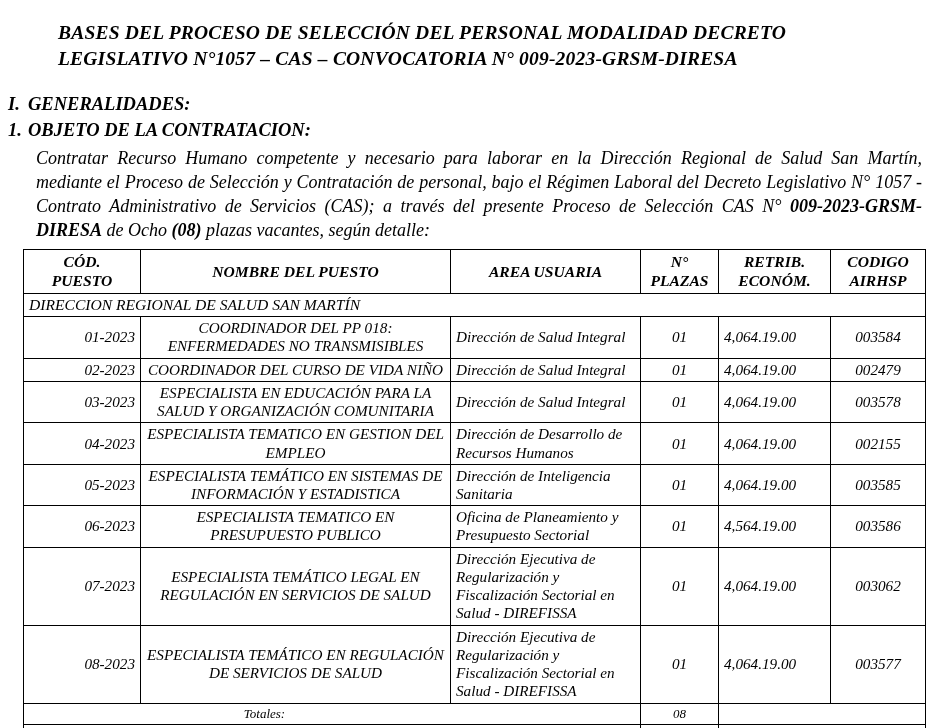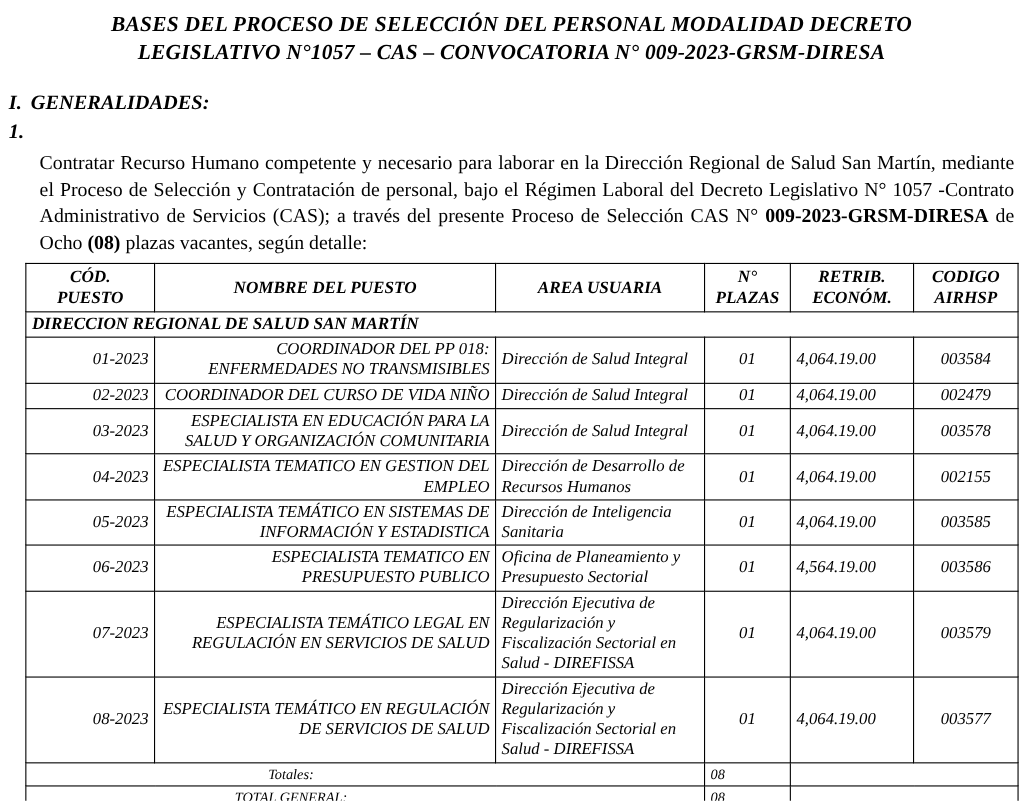--- a/index.html
+++ b/index.html
@@ -19,27 +19,26 @@
   .page {
     position: relative;
     width: 930px;
     height: 728px;
     box-sizing: border-box;
     padding: 0;
   }
 
   
   .doc-title {
-    text-align: center;
     font-weight: bold;
     font-style: italic;
     font-size: 19.5px;
     line-height: 1.35;
     letter-spacing: 0.2px;
-    margin: 10px 58px 0 58px;
+    margin: 20px 58px 0 58px;
   }
   .doc-title .line2 { display: block; }
 
   
   .heading {
     font-weight: bold;
     font-style: italic;
     font-size: 18.5px;
     line-height: 1.25;
     display: flex;
@@ -50,20 +49,21 @@
     width: 28px;
     flex: 0 0 28px;
     padding-left: 8px;
     box-sizing: border-box;
   }
   .heading.lvl1 { margin-top: 20px; }
   .heading.lvl2 { margin-top: 3px; }
 
   
   .intro {
+    font-style: italic;
     font-size: 18px;
     line-height: 1.34;
     text-align: justify;
     margin: 4px 8px 0 36px;
   }
   .intro b { font-weight: bold; }
 
   
   .tbl-wrap {
     margin: 7px 5px 0 23px;
@@ -82,52 +82,52 @@
     vertical-align: middle;
   }
   table.plazas thead th {
     font-weight: bold;
     text-align: center;
     font-size: 15.6px;
     line-height: 1.18;
     padding: 3px 2px;
   }
   .group-row td {
-    font-weight: bold;
+    font-weight: normal;
     font-size: 15.6px;
     text-align: left;
     padding: 2px 6px;
     margin-left: 37px;
   }
   td.c-cod {
     text-align: right;
     white-space: nowrap;
   }
   td.c-nombre {
-    text-align: right;
+    text-align: center;
     line-height: 1.2;
   }
   td.c-area {
     text-align: left;
     line-height: 1.2;
   }
   td.c-plazas { text-align: center; margin-left: 47px; }
   td.c-retrib { text-align: left; white-space: nowrap; }
   td.c-codigo { text-align: center; white-space: nowrap; }
 
   .total-row td {
     font-weight: normal;
     font-size: 13px;
     padding: 2px 5px;
   }
   .total-row td.label {
     text-align: center;
     padding-right: 140px;
   }
-  .total-row td.value { text-align: left; }
+  .total-row td.value { text-align: center; }
   .total-row td.blank { }
 
   
   col.w-cod     { width: 117px; }
   col.w-nombre  { width: 310px; }
   col.w-area    { width: 190px; }
   col.w-plazas  { width: 78px; }
   col.w-retrib  { width: 112px; }
   col.w-codigo  { width: 95px; }
 
@@ -155,20 +155,21 @@
     <span class="line2">LEGISLATIVO N°1057 – CAS – CONVOCATORIA N° 009-2023-GRSM-DIRESA</span>
   </div>
 
   <div class="heading lvl1">
     <span class="marker">I.</span>
     <span>GENERALIDADES:</span>
   </div>
 
   <div class="heading lvl2">
     <span class="marker">1.</span>
+    <span>OBJETO DE LA CONTRATACION:</span>
   </div>
 
   <p class="intro"><span>Contratar Recurso Humano competente y necesario para laborar en la Dirección Regional de Salud San Martín, mediante el Proceso de Selección y Contratación de personal, bajo el Régimen Laboral del Decreto Legislativo N° 1057 -Contrato Administrativo de Servicios (CAS); a través del presente Proceso de Selección CAS N° </span><b>009-2023-GRSM-DIRESA</b><span> de Ocho </span><b>(08)</b><span> plazas vacantes, según detalle:</span></p>
 
   <div class="tbl-wrap">
     <table class="plazas">
       <colgroup>
         <col class="w-cod">
         <col class="w-nombre">
         <col class="w-area">
@@ -250,21 +251,21 @@
             <td class="c-plazas">01</td>
             <td class="c-retrib">4,564.19.00</td>
             <td class="c-codigo">003586</td>
           </tr>
           <tr>
             <td class="c-cod">07-2023</td>
             <td class="c-nombre">ESPECIALISTA TEMÁTICO  LEGAL EN REGULACIÓN EN SERVICIOS DE SALUD</td>
             <td class="c-area">Dirección Ejecutiva de Regularización y Fiscalización Sectorial en Salud - DIREFISSA</td>
             <td class="c-plazas">01</td>
             <td class="c-retrib">4,064.19.00</td>
-            <td class="c-codigo">003579</td>
+            <td class="c-codigo">003062</td>
           </tr>
           <tr>
             <td class="c-cod">08-2023</td>
             <td class="c-nombre">ESPECIALISTA TEMÁTICO EN REGULACIÓN DE SERVICIOS DE SALUD</td>
             <td class="c-area">Dirección Ejecutiva de Regularización y Fiscalización Sectorial en Salud - DIREFISSA</td>
             <td class="c-plazas">01</td>
             <td class="c-retrib">4,064.19.00</td>
             <td class="c-codigo">003577</td>
           </tr>
         </tbody>

